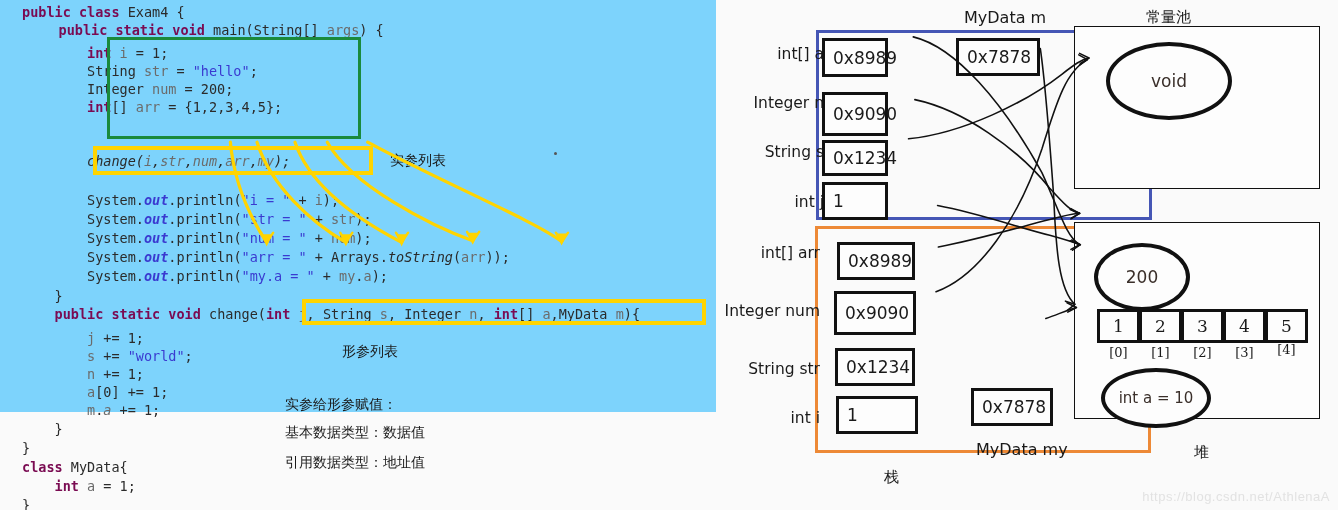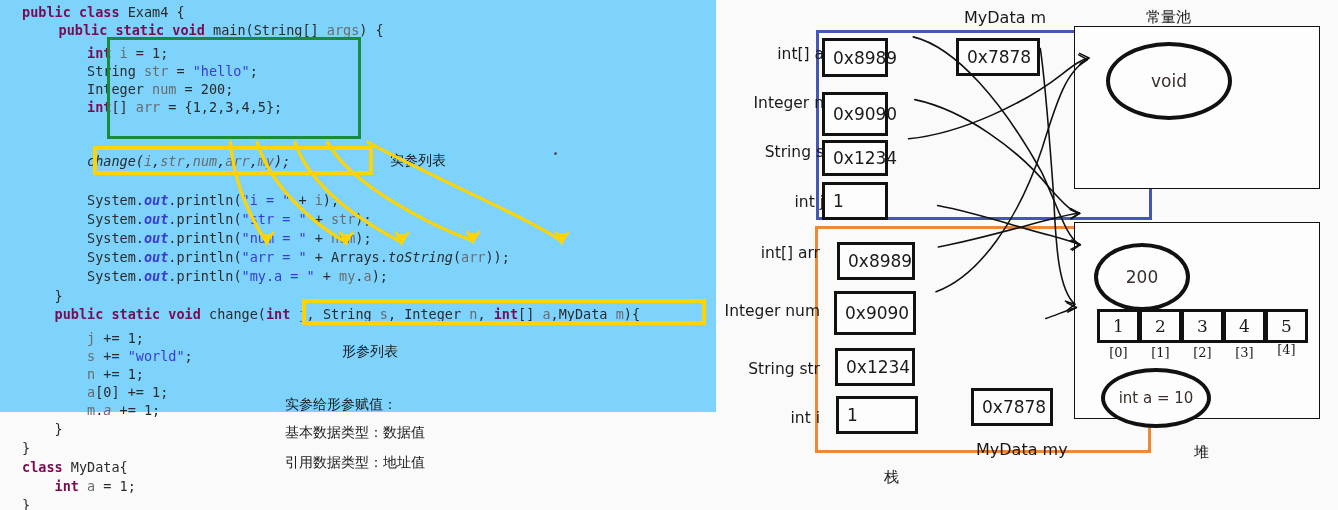--- a/index.html
+++ b/index.html
@@ -272,13 +272,14 @@
         <path d="M390 74 L378 68 M390 74 L379 81"></path>
         <path d="M379 312 L368 306 M379 312 L369 319"></path>
         <path d="M378 272 L367 266 M378 272 L368 278"></path>
         <path d="M388 76 L377 70 M388 76 L378 83"></path>
         <path d="M374 392 L362 386 M374 392 L363 398"></path>
       </g>
     </svg>
 
   </div>
 
+  <div class="watermark">https://blog.csdn.net/AthlenaA</div>
 </div>
 
 </body></html>

